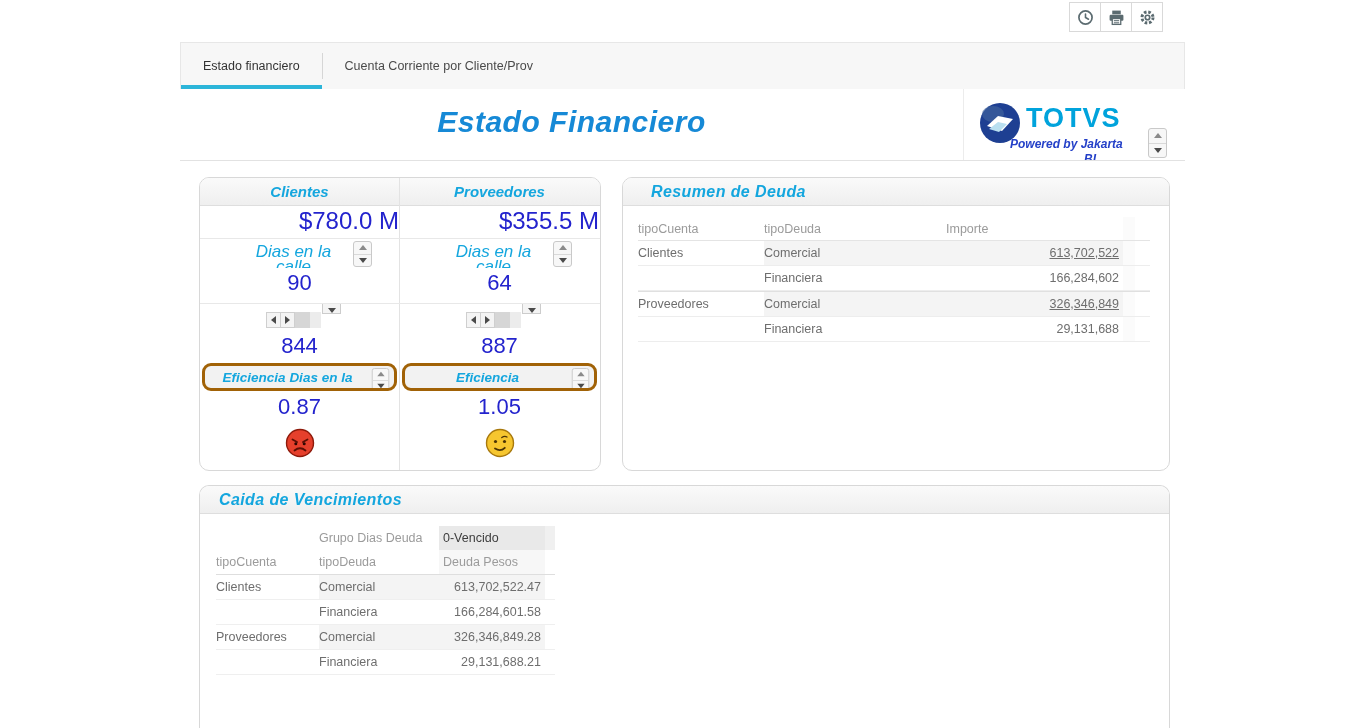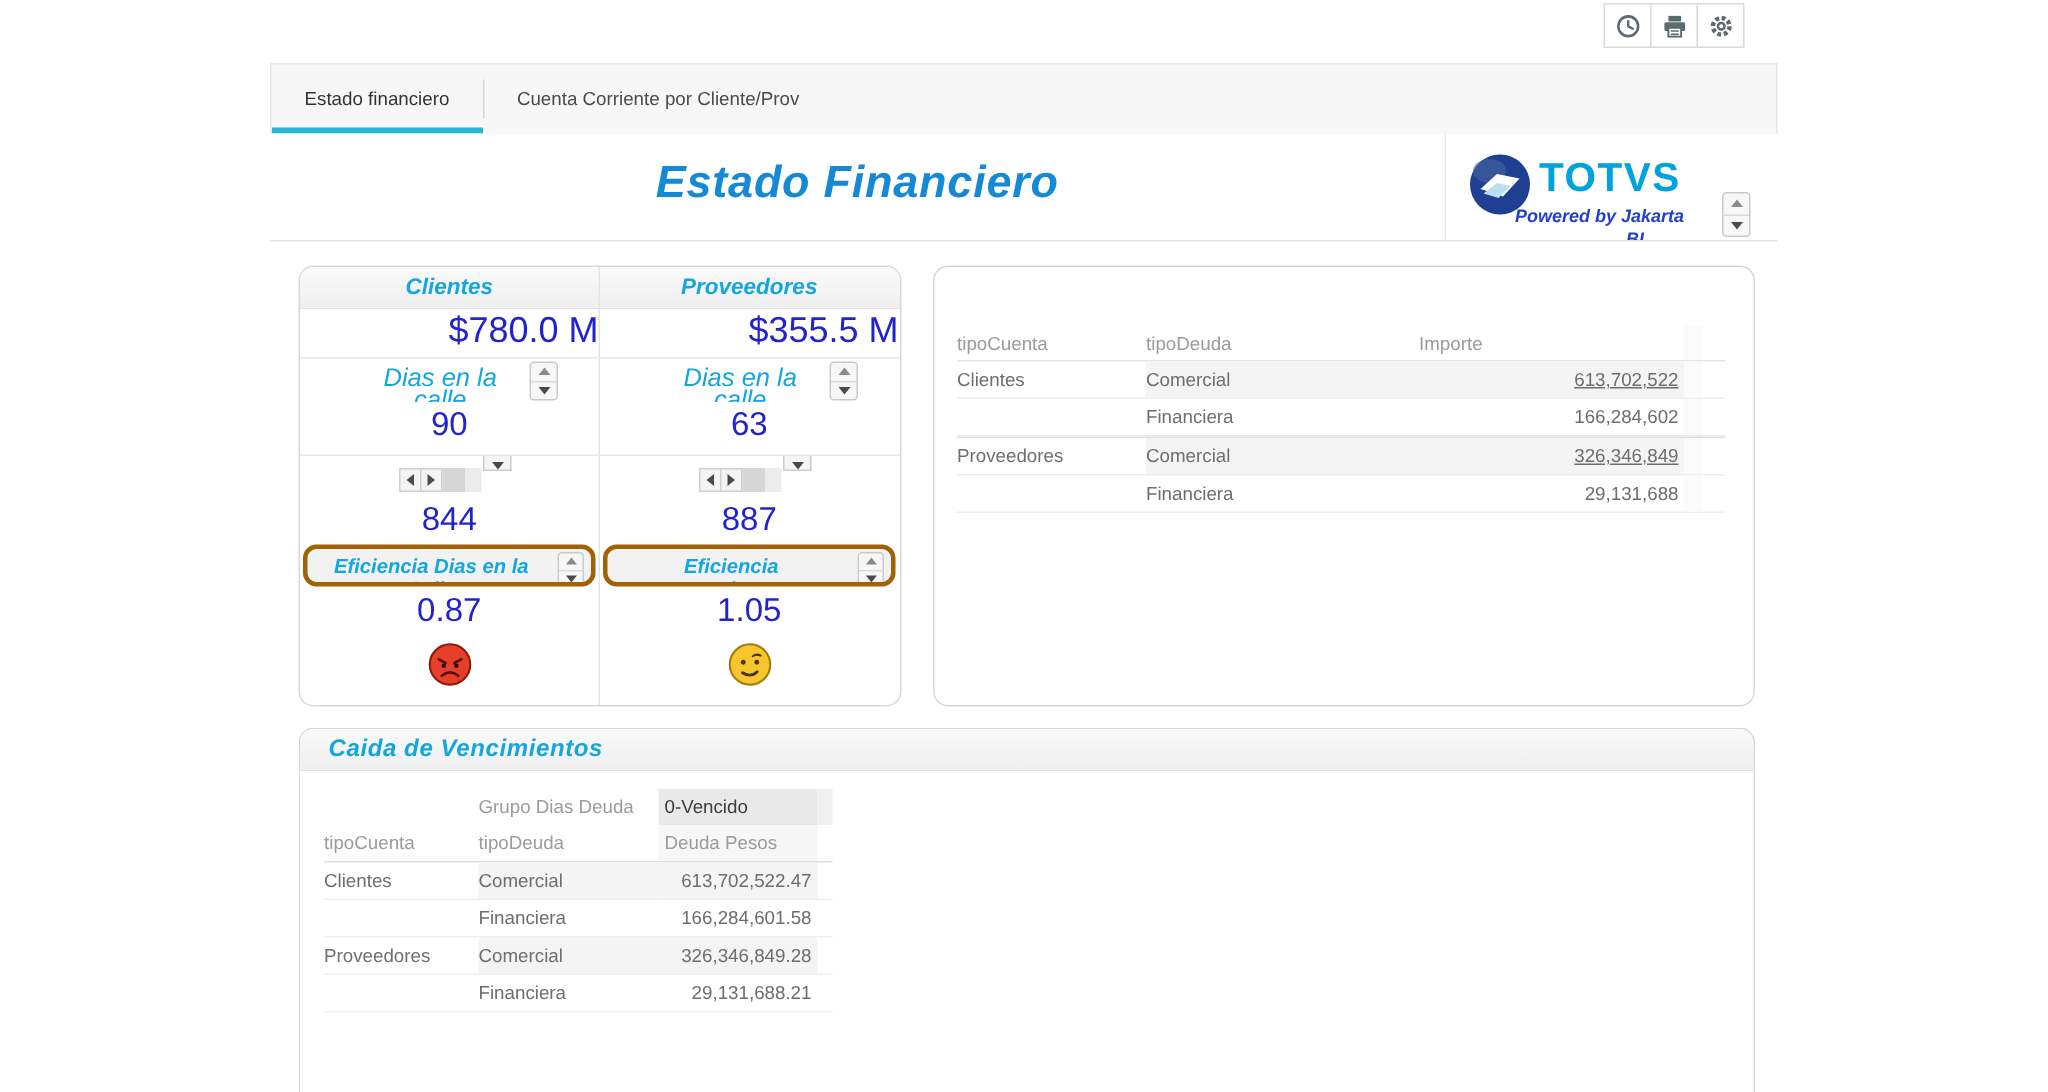--- a/index.html
+++ b/index.html
@@ -263,21 +263,21 @@
       <span style="display:block;">calle</span>
     </div>
     <div class="spin abs" style="left:153px;top:63px;">
       <div class="spin-half">
           <div class="tri-up"></div>
         </div>
       <div class="spin-half dn">
           <div class="tri-dn"></div>
         </div>
     </div>
-    <div class="kpi-num" style="top:92px;">63</div>
+    <div class="kpi-num" style="top:92px;">64</div>
     <div class="spin-clip" style="left:122px;top:126px;">
         <div class="tri-dn"></div>
       </div>
     <div class="hscroll" style="left:66px;top:134px;">
       <div class="hs-btn">
           <div class="tri-l"></div>
         </div>
       <div class="hs-btn">
           <div class="tri-r"></div>
         </div>
@@ -311,20 +311,23 @@
       </svg>
     </div>
   </div>
 
   <div class="kpi-divider"></div>
   <div class="hline" style="top:60px;"></div>
   <div class="hline" style="top:125px;"></div>
 </div>
 
 <div class="abs panel resumen-panel">
+  <div class="panel-head">
+    <div class="panel-title resumen-title">Resumen de Deuda</div>
+  </div>
   <div class="r-table">
     <div class="r-row hdr">
       <div>tipoCuenta</div>
       <div>tipoDeuda</div>
       <div>Importe</div>
       <div class="gutter"></div>
     </div>
     <div class="r-row">
       <div>Clientes</div>
       <div class="shade">Comercial</div>

